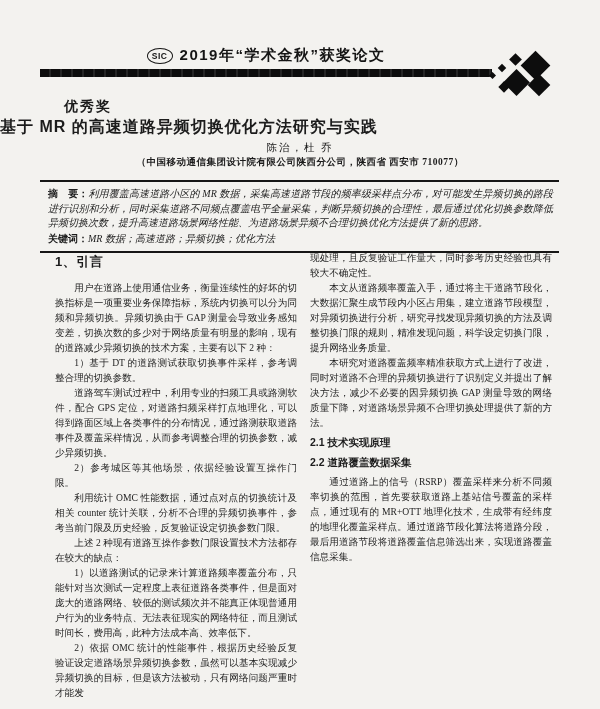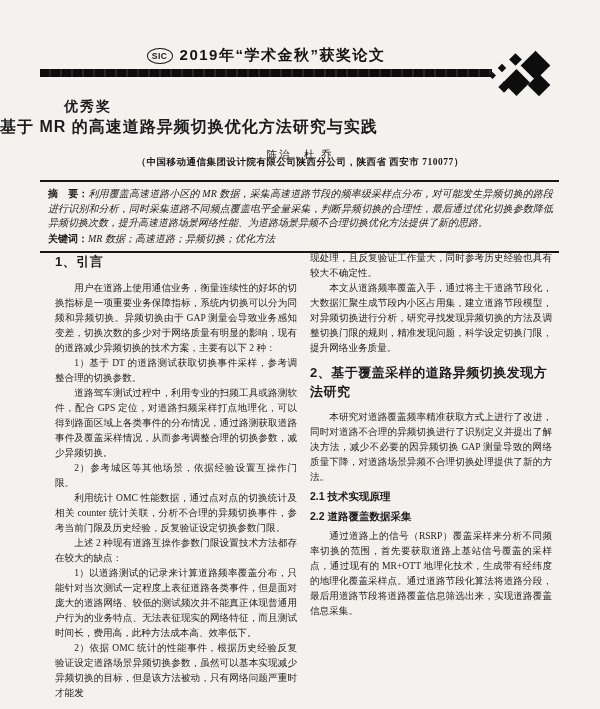--- a/index.html
+++ b/index.html
@@ -45,21 +45,21 @@
     font-family:"Liberation Sans","DejaVu Sans",sans-serif;
     font-weight:bold; font-size:14px; letter-spacing:2px;
   }
   .title {
     position:absolute; left:0; top:117px; width:536px; text-align:left;
     font-family:"Liberation Sans","DejaVu Sans",sans-serif;
     font-weight:bold; font-size:16px; letter-spacing:1px;
   }
   .authors {
     position:absolute; left:0; top:141px; width:600px; text-align:center;
-    font-size:10.5px; letter-spacing:2px;margin-top:7px;
+    font-size:10.5px; letter-spacing:2px;
   }
   .affil {
     position:absolute; left:0; top:156px; width:600px; text-align:center;
     font-size:9.5px; font-weight:bold; letter-spacing:.5px;
   }
 
   
   .abstract {
     position:absolute; left:40px; top:180px; width:519px;
     border-top:2px solid #161616; border-bottom:2.5px solid #161616;
@@ -139,21 +139,20 @@
       <p class="body-p">2）参考城区等其他场景，依据经验设置互操作门限。</p>
       <p class="body-p">利用统计 OMC 性能数据，通过点对点的切换统计及相关 counter 统计关联，分析不合理的异频切换事件，参考当前门限及历史经验，反复验证设定切换参数门限。</p>
       <p class="body-p">上述 2 种现有道路互操作参数门限设置技术方法都存在较大的缺点：</p>
       <p class="body-p">1）以道路测试的记录来计算道路频率覆盖分布，只能针对当次测试一定程度上表征道路各类事件，但是面对庞大的道路网络、较低的测试频次并不能真正体现普通用户行为的业务特点、无法表征现实的网络特征，而且测试时间长，费用高，此种方法成本高、效率低下。</p>
       <p class="body-p">2）依据 OMC 统计的性能事件，根据历史经验反复验证设定道路场景异频切换参数，虽然可以基本实现减少异频切换的目标，但是该方法被动，只有网络问题严重时才能发</p>
     </div>
 
     <div class="col col-right">
       <p class="body-p p-cont">现处理，且反复验证工作量大，同时参考历史经验也具有较大不确定性。</p>
       <p class="body-p">本文从道路频率覆盖入手，通过将主干道路节段化，大数据汇聚生成节段内小区占用集，建立道路节段模型，对异频切换进行分析，研究寻找发现异频切换的方法及调整切换门限的规则，精准发现问题，科学设定切换门限，提升网络业务质量。</p>
-      <h2 class="sec-h1">2、基于覆盖采样的道路异频切换发现方法研究</h2>
       <p class="body-p">本研究对道路覆盖频率精准获取方式上进行了改进，同时对道路不合理的异频切换进行了识别定义并提出了解决方法，减少不必要的因异频切换 GAP 测量导致的网络质量下降，对道路场景异频不合理切换处理提供了新的方法。</p>
       <h3 class="sec-h2">2.1 技术实现原理</h3>
       <h3 class="sec-h2">2.2 道路覆盖数据采集</h3>
       <p class="body-p">通过道路上的信号（RSRP）覆盖采样来分析不同频率切换的范围，首先要获取道路上基站信号覆盖的采样点，通过现有的 MR+OTT 地理化技术，生成带有经纬度的地理化覆盖采样点。通过道路节段化算法将道路分段，最后用道路节段将道路覆盖信息筛选出来，实现道路覆盖信息采集。</p>
     </div>
 
   </div>
 </div>
 
 </body></html>

